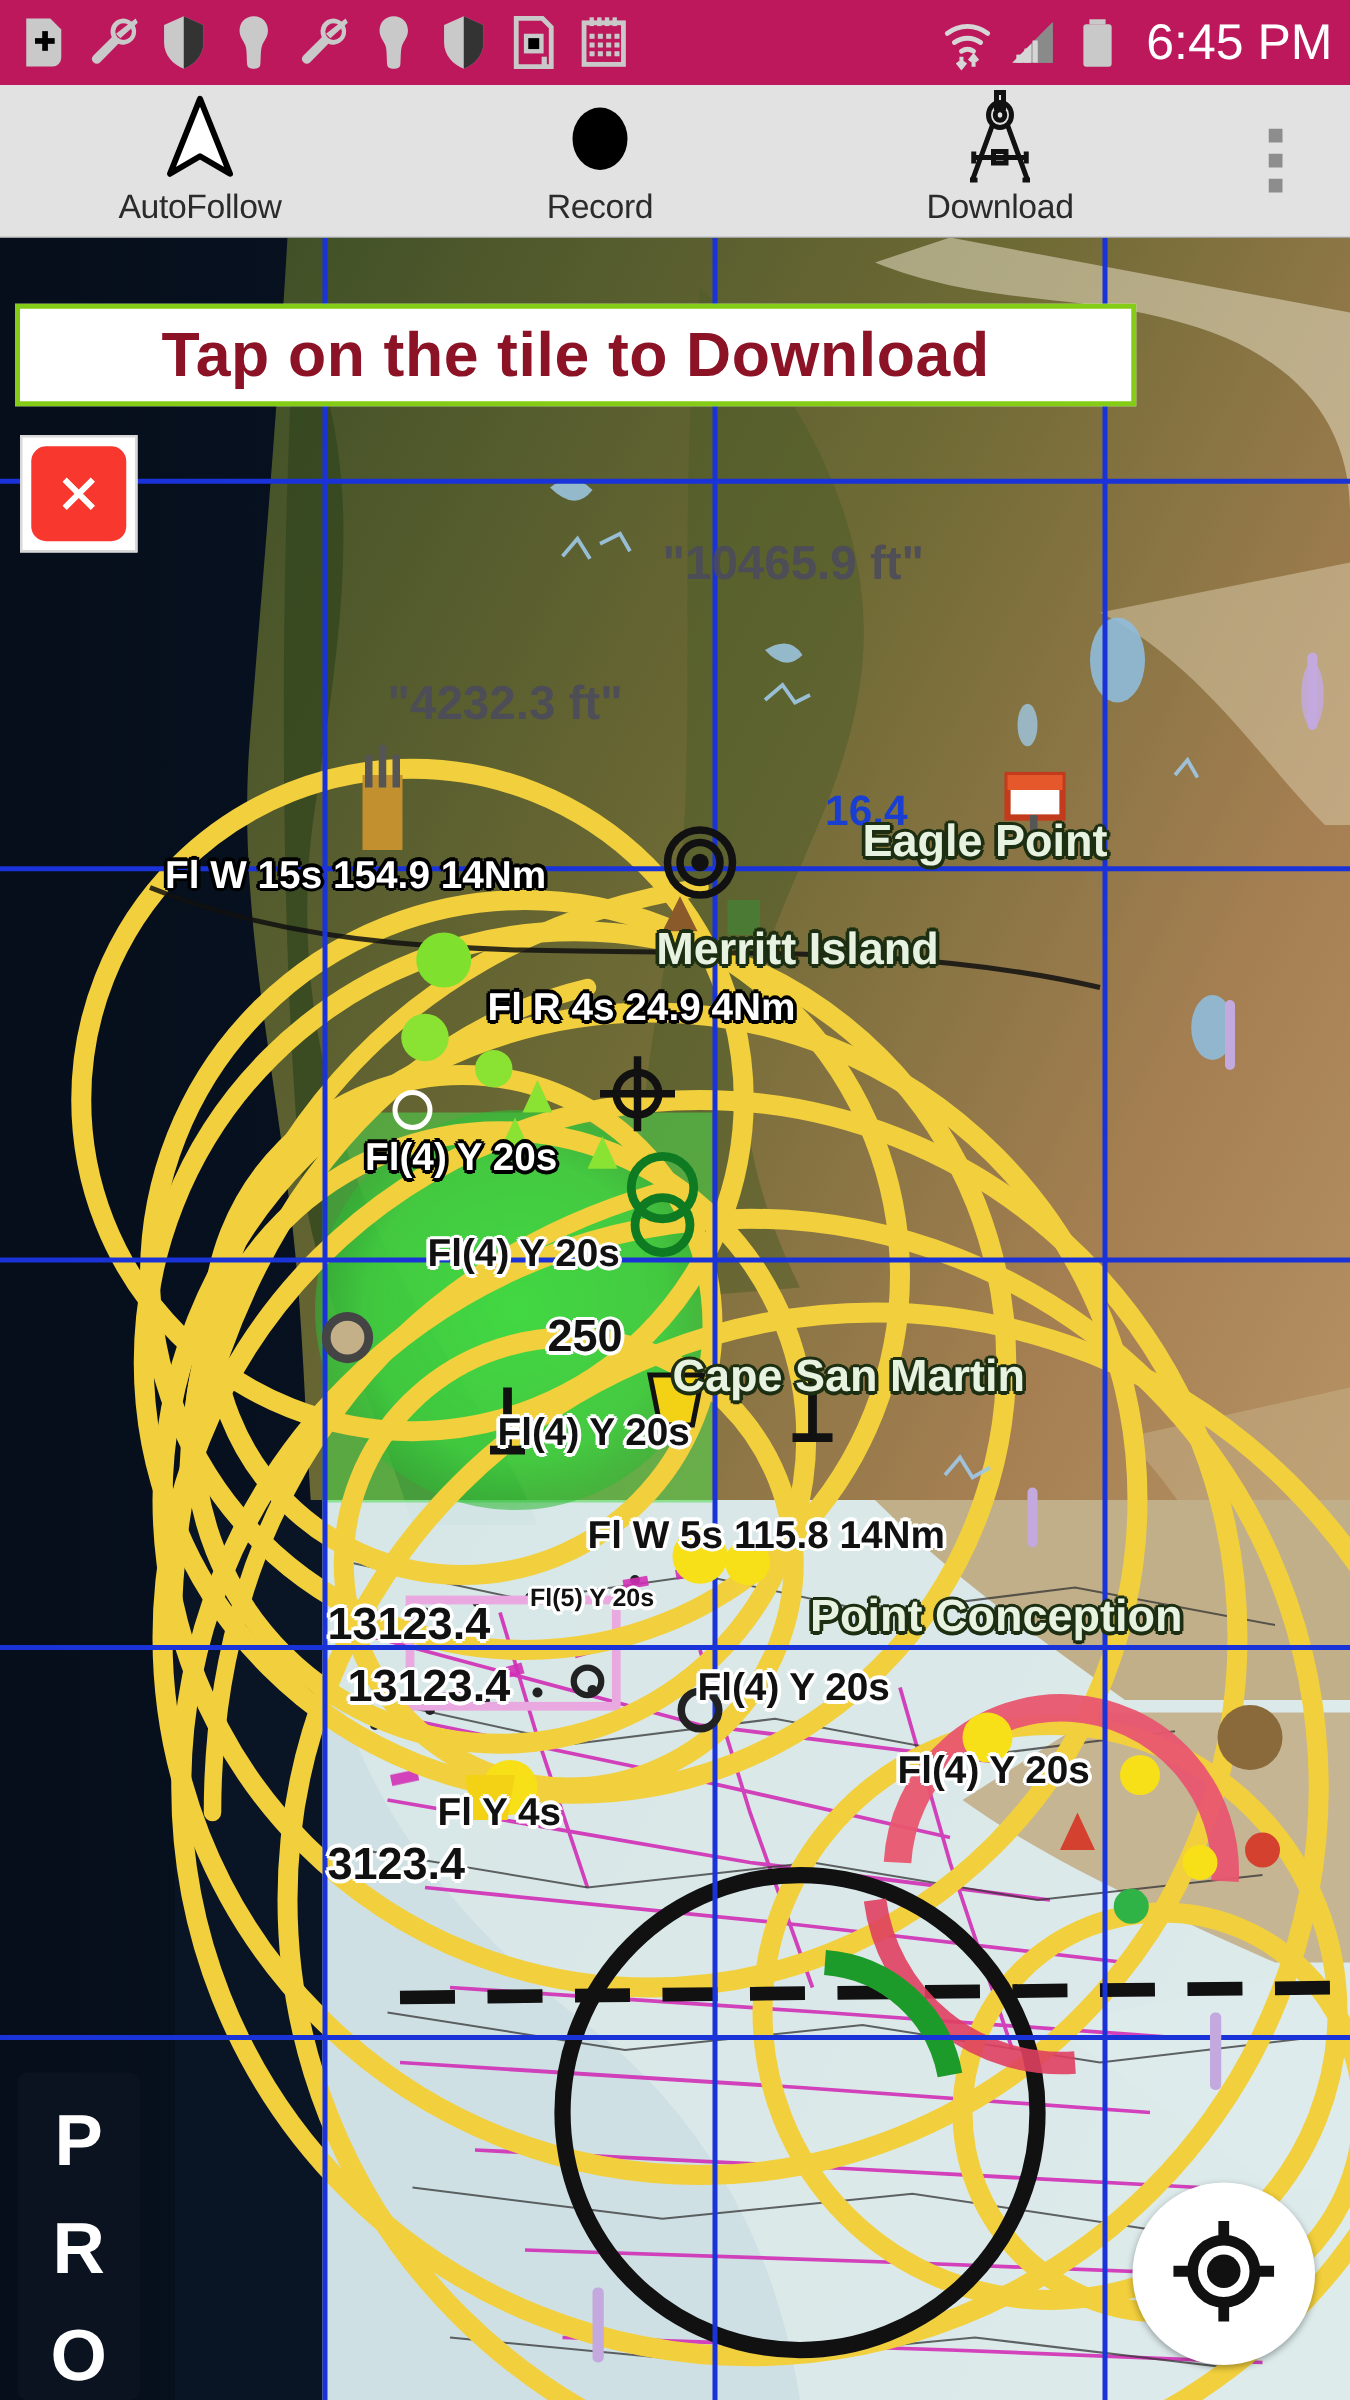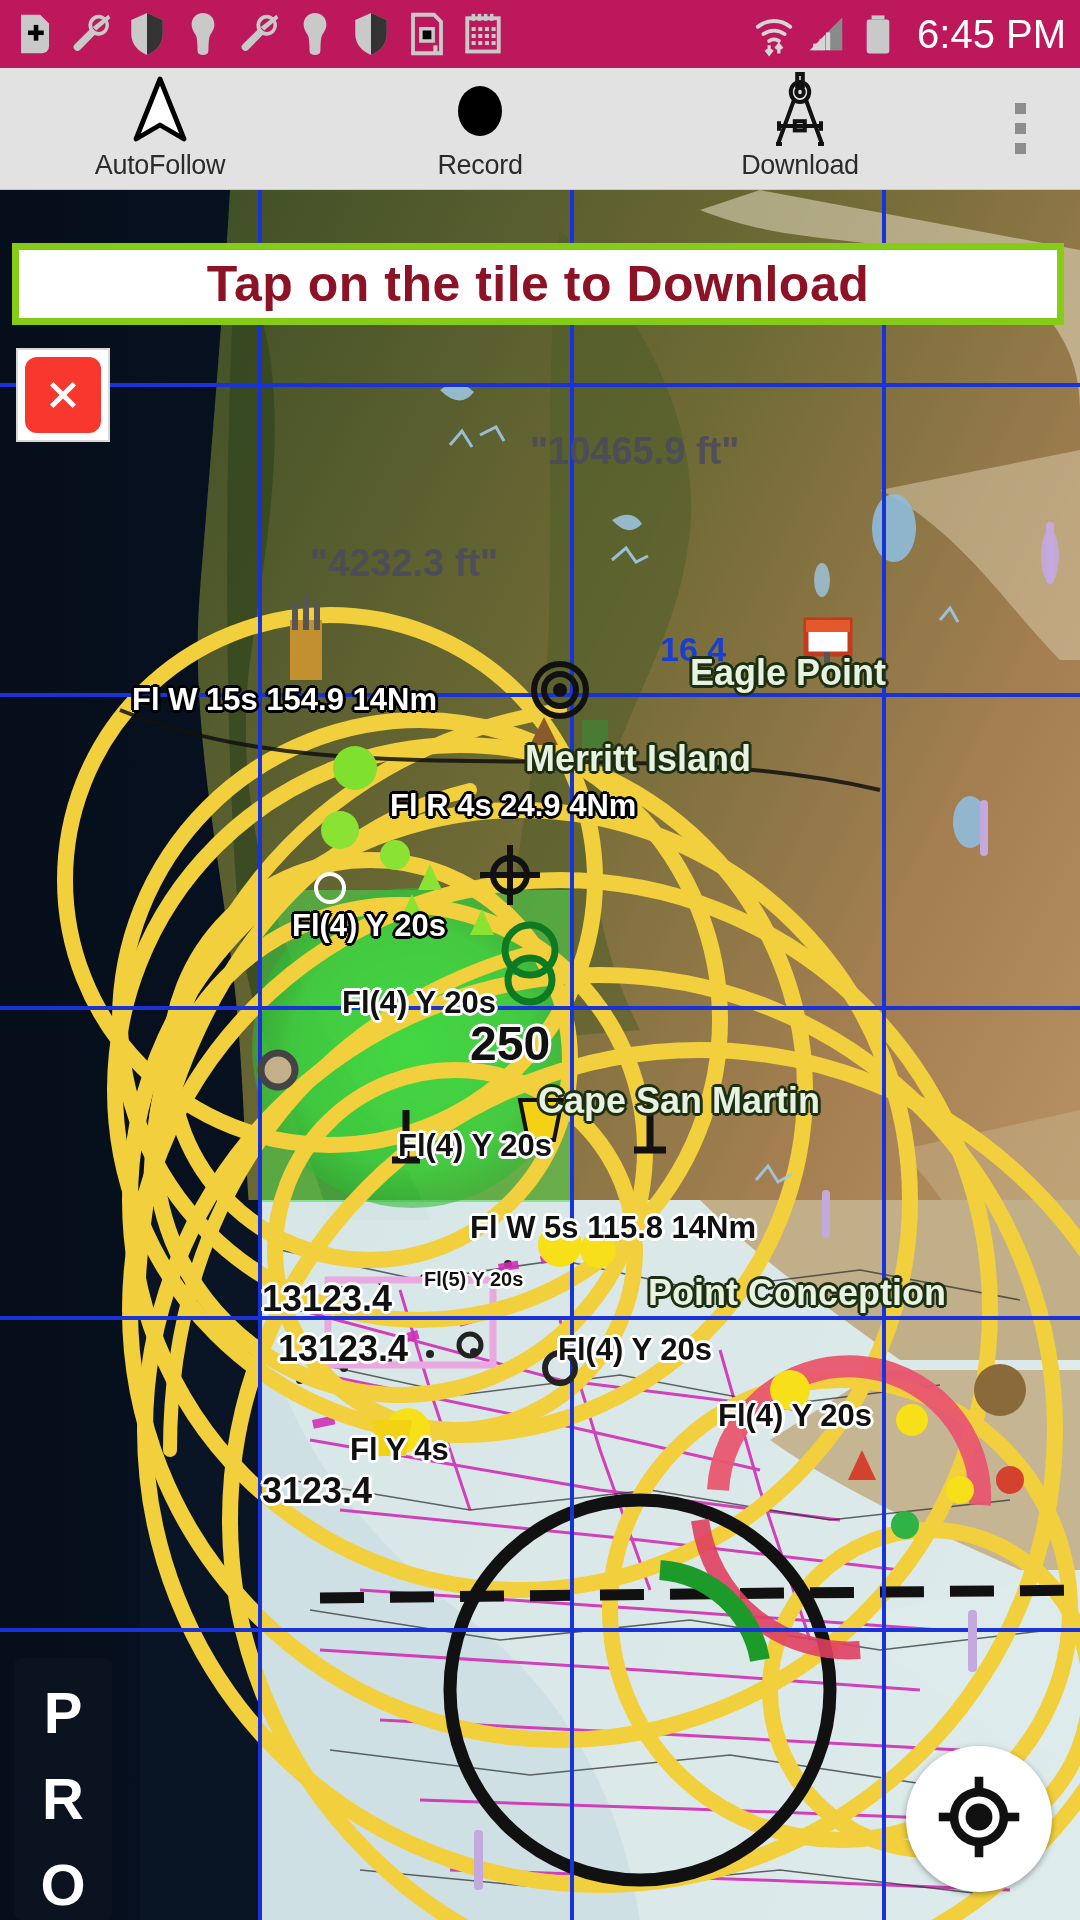--- a/index.html
+++ b/index.html
@@ -70,23 +70,23 @@
     width: 1080px; height: 1730px;
     overflow: hidden;
     background: #07111e;
   }
   .maplayer { position:absolute; inset:0; }
   .maplayer svg { display:block; width: 1080px; height: 1730px; }
 
   
   .banner {
     position: absolute; top: 243px; left: 12px;
-    width: 1052px; height: 82px;
+    width: 897px; height: 82px;
     background: #ffffff;
-    border: 7px solid #84cc16;
+    border: 4px solid #84cc16;
     display: flex; align-items: center; justify-content: center;
     z-index: 40;
   }
   .banner-text {
     color: #8c1226; font-size: 50px; font-weight: bold;
     letter-spacing: 0.5px;
     font-family: "Liberation Sans", sans-serif;
   }
 
   
@@ -562,21 +562,21 @@
         </g>
       </svg>
     </div>
 
     <div class="maplabels">
 
       <div class="mlabel alt" style="left:530px; top:240px; font-size:38px;">"10465.9 ft"</div>
       <div class="mlabel alt" style="left:310px; top:352px; font-size:38px;">"4232.3 ft"</div>
 
       <div class="mlabel sounding" style="left:660px; top:440px; font-size:34px;">16.4</div>
-      <div class="mlabel black" style="left:438px; top:826px; font-size:48px;margin-left:32px;">250</div>
+      <div class="mlabel black" style="left:438px; top:858px; font-size:36px;">250</div>
       <div class="mlabel black" style="left:262px; top:1088px; font-size:36px;">13123.4</div>
       <div class="mlabel black" style="left:278px; top:1138px; font-size:36px;">13123.4</div>
       <div class="mlabel black" style="left:262px; top:1280px; font-size:36px;">3123.4</div>
 
       <div class="mlabel place" style="left:690px; top:462px; font-size:36px;">Eagle Point</div>
       <div class="mlabel place" style="left:525px; top:548px; font-size:36px;">Merritt Island</div>
       <div class="mlabel place" style="left:538px; top:890px; font-size:36px;">Cape San Martin</div>
       <div class="mlabel place" style="left:648px; top:1082px; font-size:36px;">Point Conception</div>
 
       <div class="mlabel white" style="left:132px; top:492px; font-size:31px;">Fl W 15s 154.9 14Nm</div>

